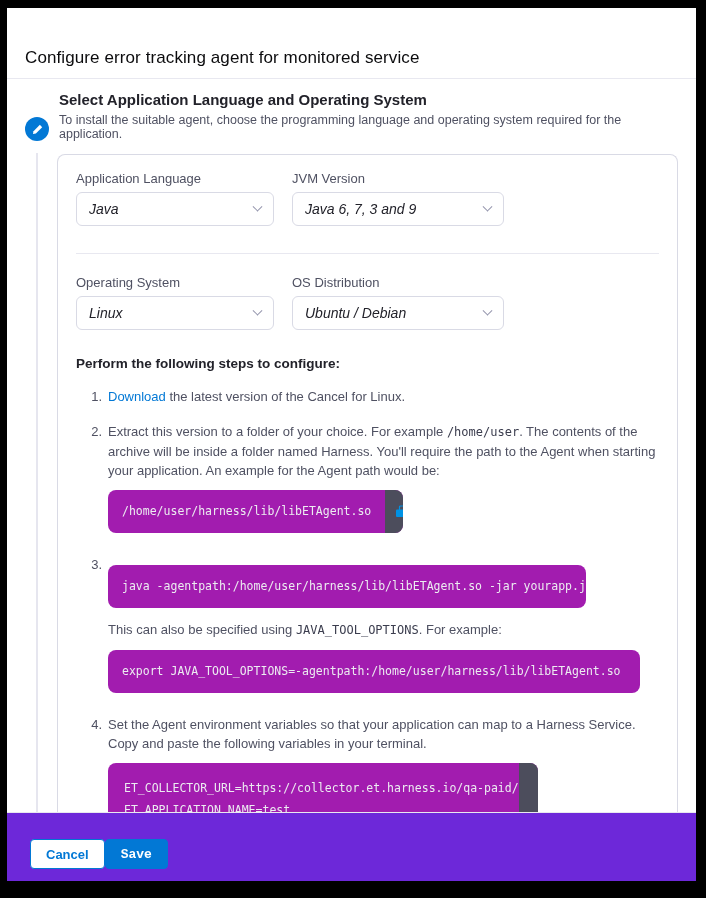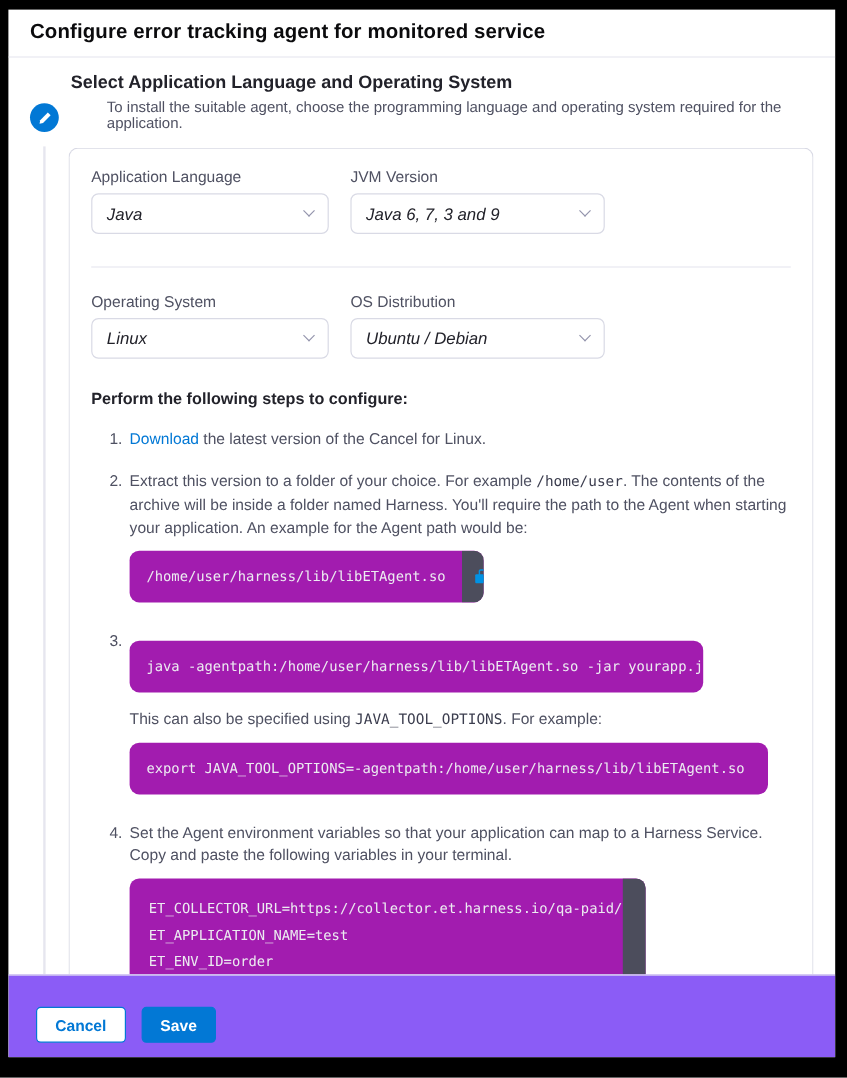--- a/index.html
+++ b/index.html
@@ -3,31 +3,31 @@
 <meta charset="utf-8">
 <style>
   * { margin:0; padding:0; box-sizing:border-box; }
   html,body { width:706px; height:898px; }
   body { background:#000; position:relative; font-family:"Liberation Sans", sans-serif; }
   .window {
     position:absolute; inset:8px 10px 17px 7px; background:#fff;
     display:flex; flex-direction:column; overflow:hidden;
   }
   .header { padding:9px 18px 10px; border-bottom:1px solid #E8E8F0; flex:0 0 auto; }
-  .header h1 { font-size:17px; font-weight:700; color:#0B0B0D; letter-spacing:.1px; }
+  .header h1 { font-size:17px; font-weight:400; color:#0B0B0D; letter-spacing:.1px;margin-top:31px; }
 
   .body { flex:1 1 auto; position:relative; padding:10px 18px 0; overflow:hidden; display:flex; flex-direction:column; }
   .connector { position:absolute; left:29px; top:74px; bottom:0; width:2px; background:#E6E6EF; }
 
   .step-head { display:flex; gap:10px; position:relative; z-index:1;align-items:flex-end; }
   .step-icon { width:24px; height:24px; border-radius:50%; background:#0278D5; flex:0 0 auto;
     display:flex; align-items:center; justify-content:center; }
   .step-titles { padding-top:2px; }
   .step-titles h2 { font-size:15px; font-weight:700; color:#22222A; }
-  .step-titles p { font-size:12.5px; color:#4F5162; margin-top:5px;margin-left:30px; }
+  .step-titles p { font-size:12.5px; color:#4F5162; margin-top:5px; }
 
   .card { margin:13px 0 0 32px; border:1px solid #D9DAE5; border-bottom:none;
     border-radius:8px 8px 0 0; background:#fff; padding:16px 18px 0; flex:1 1 auto;
     position:relative; z-index:1; }
 
   .field-row { display:flex; gap:18px; }
   .field { }
   .field .label { font-size:13px; color:#4F5162; margin-bottom:6px; }
   .select { height:34px; border:1px solid #D9DAE5; border-radius:6px; background:#fff;
     display:flex; align-items:center; justify-content:space-between; padding:0 12px;
@@ -56,25 +56,25 @@
   .copybtn { width:32px; flex:0 0 auto; background:#4C4D5C; display:flex; align-items:center;
     justify-content:center; cursor:pointer; }
   .w-block1 { width:295px; }
   .w-block2 { width:478px; }
   .w-block3 { width:532px;gap:29px; }
   .w-block4 { width:430px; }
 
   .midnote { margin:12px 0 2px; }
 
   .footer { flex:0 0 auto; border-top:1px solid #E8E8F0; height:69px; padding:26px 0 0 23px;
-    display:flex; gap:13px; background:#8b5cf6; position:relative; z-index:2; }
+    display:flex; background:#6d28d9; position:relative; z-index:2; }
   .btn { height:30px; border-radius:4px; font-size:13px; font-weight:700; padding:0 15px;
     display:flex; align-items:center; cursor:pointer; font-family:"Liberation Sans", sans-serif; }
   .btn.cancel { background:#fff; border:1px solid #0278D5; color:#0278D5; }
-  .btn.save { background:#0278D5; border:1px solid #0278D5; color:#fff; }
+  .btn.save { background:#0278D5; border:1px solid #0278D5; color:#fff;font-family:Liberation Mono, monospace; }
 </style>
 </head>
 <body>
 
 <div class="window">
 
   <div class="header">
     <h1>Configure error tracking agent for monitored service</h1>
   </div>
 

